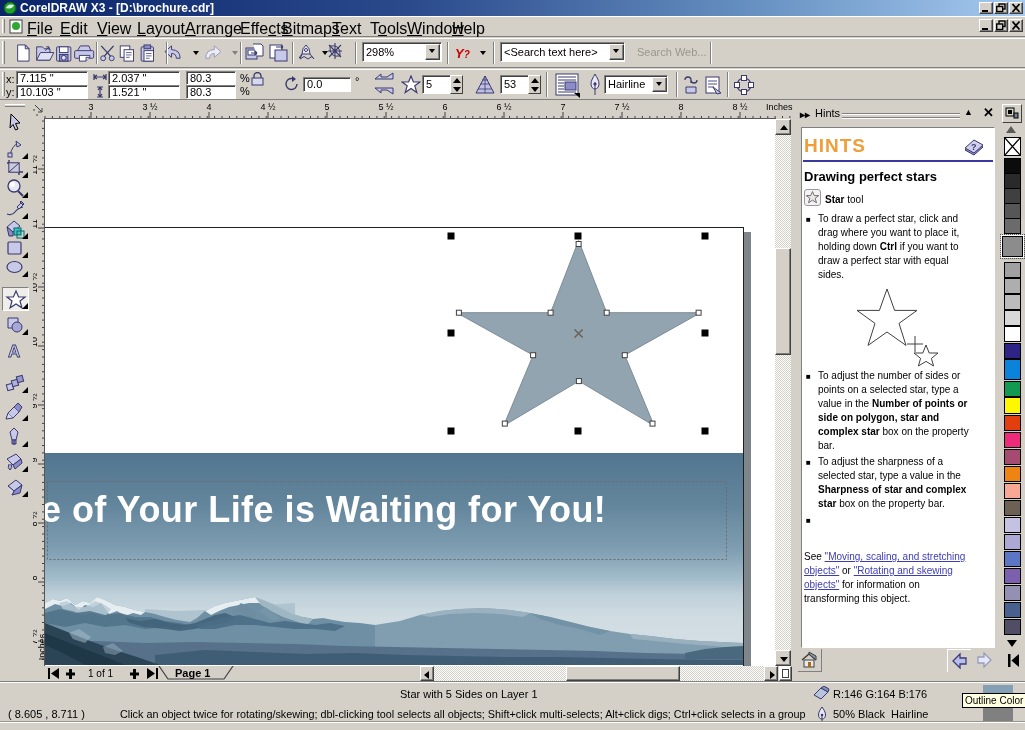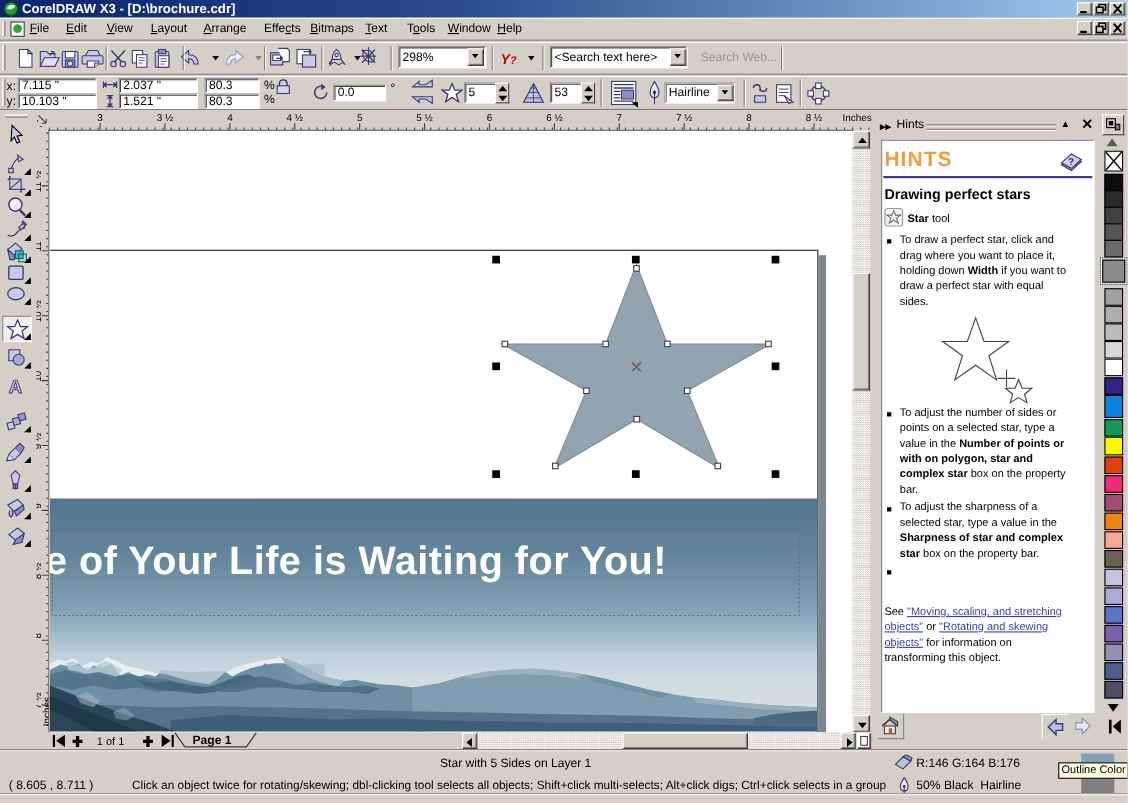--- a/index.html
+++ b/index.html
@@ -6,21 +6,21 @@
 body { width:1025px; height:730px; overflow:hidden; font-family:"Liberation Sans", sans-serif; background:#d4d0c8; position:relative; }
 #app { position:absolute; left:0; top:0; width:1025px; height:730px; background:#d4d0c8; }
 .abs { position:absolute; }
 
 #titlebar { position:absolute; left:0; top:0; width:1025px; height:16px;
   background:linear-gradient(90deg,#0a246a 0%,#2a4a8c 40%,#6a94c4 75%,#a6caf0 100%); }
 #titletext { position:absolute; left:20px; top:1px; color:#fff; font-size:12px; font-weight:bold; letter-spacing:0px; }
 .winbtn { position:absolute; width:14px; height:12px; background:#d4d0c8; border-top:1px solid #fff; border-left:1px solid #fff; border-right:1px solid #404040; border-bottom:1px solid #404040; box-shadow:inset -1px -1px 0 #808080; font-size:9px; text-align:center; line-height:10px; font-weight:bold; color:#000; }
 
 #menubar { position:absolute; left:0; top:16px; width:1025px; height:21px; background:#d4d0c8; border-bottom:1px solid #808080; box-shadow:inset 0 1px 0 #fff; }
-.menuitem { position:absolute; top:4px; font-size:11px; color:#000; }
+.menuitem { position:absolute; top:4px; font-size:16px; color:#000; }
 .menuitem u { text-decoration:underline; }
 
 #stdbar { position:absolute; left:0; top:38px; width:1025px; height:30px; background:#d4d0c8; border-bottom:1px solid #808080; box-shadow:inset 0 1px 0 #fff; }
 #propbar { position:absolute; left:0; top:69px; width:1025px; height:31px; background:#d4d0c8; border-bottom:1px solid #808080; box-shadow:inset 0 1px 0 #fff; }
 .grip { position:absolute; top:3px; width:3px; bottom:3px; border-left:1px solid #fff; border-right:1px solid #808080; }
 .tsep { position:absolute; width:2px; border-left:1px solid #808080; border-right:1px solid #fff; }
 .field { position:absolute; background:#fff; border:1px solid; border-color:#808080 #fff #fff #808080; box-shadow:inset 1px 1px 0 #404040; font-size:11px; color:#000; padding-left:3px; }
 .combobtn { position:absolute; background:#d4d0c8; border:1px solid; border-color:#fff #404040 #404040 #fff; box-shadow:inset -1px -1px 0 #808080; }
 .combobtn:after { content:""; position:absolute; left:3px; top:4px; border:3px solid transparent; border-top:4px solid #000; }
 
@@ -768,28 +768,28 @@
     </svg>
     <div class="abs" style="left:1px;top:32px;width:190px;height:2px;background:#39399b"></div>
     <div class="abs" style="left:2px;top:41px;font-size:13px;font-weight:bold">Drawing perfect stars</div>
     <div class="abs" style="left:2px;top:61px;width:17px;height:17px;border:1px solid #9a96a8;border-radius:3px;background:#f4f3f0">
       <svg width="15" height="15" viewBox="0 0 15 15">
             <polygon points="7.5,1.5 9.3,5.6 13.7,5.6 10.2,8.3 11.5,12.8 7.5,10.2 3.5,12.8 4.8,8.3 1.3,5.6 5.7,5.6" fill="#e8e8e8" stroke="#707070"></polygon>
           </svg>
     </div>
     <div class="abs txt" style="left:23px;top:65px"><b>Star</b> tool</div>
     <div class="abs txt" style="left:4px;top:85px;font-size:8px">■</div>
-    <div class="abs txt" style="left:16px;top:84px;white-space:nowrap">To draw a perfect star, click and<br>drag where you want to place it,<br>holding down <b>Width</b> if you want to<br>draw a perfect star with equal<br>sides.</div>
+    <div class="abs txt" style="left:16px;top:84px;white-space:nowrap">To draw a perfect star, click and<br>drag where you want to place it,<br>holding down <b>Ctrl</b> if you want to<br>draw a perfect star with equal<br>sides.</div>
     <svg class="abs" style="left:50px;top:159px" width="92" height="82" viewBox="0 0 92 82">
       <polygon points="35,2 42.6,23.4 65,23.4 47,36.4 54,58.4 35,45 16,58.4 23,36.4 5,23.4 27.4,23.4" fill="none" stroke="#404040" stroke-width="1"></polygon>
       <path d="M63,49 L63,65 M55,57 L71,57" stroke="#404040" stroke-width="1"></path>
       <polygon points="74,58 77.2,66 86,66 79.4,71.4 81.6,79 74,74.4 66.4,79 68.6,71.4 62,66 70.8,66" fill="none" stroke="#404040" stroke-width="1"></polygon>
     </svg>
     <div class="abs txt" style="left:4px;top:242px;font-size:8px">■</div>
-    <div class="abs txt" style="left:16px;top:241px;white-space:nowrap">To adjust the number of sides or<br>points on a selected star, type a<br>value in the <b>Number of points or</b><br><b>with on polygon, star and</b><br><b>complex star</b> box on the property<br>bar.</div>
+    <div class="abs txt" style="left:16px;top:241px;white-space:nowrap">To adjust the number of sides or<br>points on a selected star, type a<br>value in the <b>Number of points or</b><br><b>side on polygon, star and</b><br><b>complex star</b> box on the property<br>bar.</div>
     <div class="abs txt" style="left:4px;top:328px;font-size:8px">■</div>
     <div class="abs txt" style="left:16px;top:327px;white-space:nowrap">To adjust the sharpness of a<br>selected star, type a value in the<br><b>Sharpness of star and complex</b><br><b>star</b> box on the property bar.</div>
     <div class="abs txt" style="left:4px;top:386px;font-size:8px">■</div>
     <div class="abs txt" style="left:2px;top:422px;white-space:nowrap">See <span style="color:#3c3cb4;text-decoration:underline">"Moving, scaling, and stretching</span><br><span style="color:#3c3cb4;text-decoration:underline">objects"</span> or <span style="color:#3c3cb4;text-decoration:underline">"Rotating and skewing</span><br><span style="color:#3c3cb4;text-decoration:underline">objects"</span> for information on<br>transforming this object.</div>
   </div>
 
   <div class="abs" style="left:3px;top:548px;width:24px;height:23px;border-right:1px solid #808080;border-bottom:1px solid #808080">
     <svg width="20" height="18" viewBox="0 0 20 18" style="margin:2px">
       <path d="M2 9 L9 3 L16 9" fill="none" stroke="#404040" stroke-width="1.5"></path>
       <rect x="4" y="9" width="10" height="7" fill="#e8e8f0" stroke="#404040"></rect>

